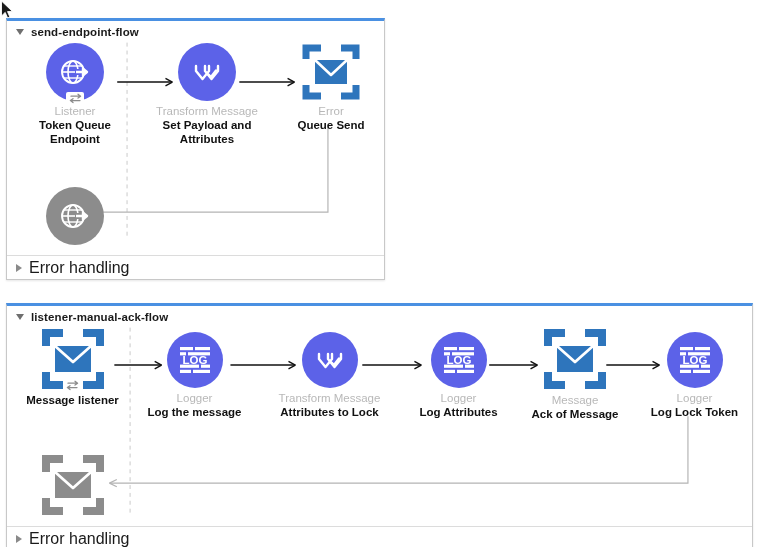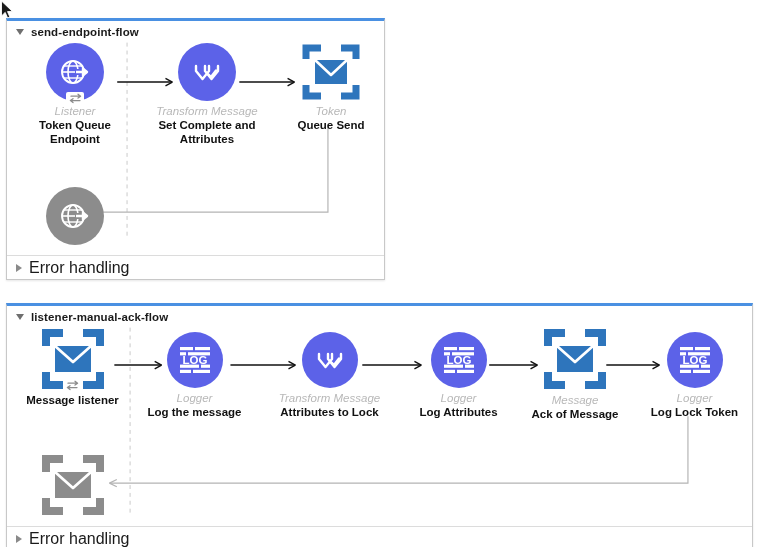--- a/index.html
+++ b/index.html
@@ -58,21 +58,20 @@
   }
   .footer-label{font-size:16px;color:#1a1a1a;}
 
   
   .node{position:absolute;text-align:center;}
   .node-icon{position:relative;margin:0 auto;}
   .circle{border-radius:50%;display:flex;align-items:center;justify-content:center;}
   .node-type{
     font-size:11.5px;color:#b8b8b8;line-height:14px;white-space:nowrap;
     margin-top:3px;
-    font-style:italic;
   }
   .node-name{
     font-size:11.5px;color:#111111;font-weight:bold;line-height:14px;
   }
   .badge{
     position:absolute;bottom:-4px;left:50%;transform:translateX(-50%);
     width:18px;height:13px;background:#ffffff;border-radius:2px;
     display:flex;align-items:center;justify-content:center;
   }
 
@@ -141,37 +140,37 @@
         <div class="circle" style="width:58px;height:58px;background:#5c62e8;">
           <svg width="32" height="32" viewBox="0 0 32 32">
             <path d="M5,10 L5,15 L11.5,23 L18,15 L18,10" fill="none" stroke="#ffffff" stroke-width="2.4" stroke-linejoin="round" stroke-linecap="round"></path>
             <path d="M14,10 L14,15 L20.5,23 L27,15 L27,10" fill="none" stroke="#ffffff" stroke-width="2.4" stroke-linejoin="round" stroke-linecap="round"></path>
             <path d="M17.5,18.5 L20,21 L25,14.5" fill="none" stroke="#ffffff" stroke-width="2.4" stroke-linejoin="round" stroke-linecap="round"></path>
           </svg>
         </div>
       </div>
       <div class="node-type">Transform Message</div>
       <div class="node-name">
-        <div>Set Complete and</div>
+        <div>Set Payload and</div>
         <div>Attributes</div>
       </div>
     </div>
 
     <div class="node" style="left:269px;top:22px;width:110px;">
       <div class="node-icon" style="width:58px;height:58px;">
         <svg width="58" height="58" viewBox="0 0 58 58">
           <path d="M4,16 L4,5 L19,5" fill="none" stroke="#2e75bc" stroke-width="7"></path>
           <path d="M39,5 L54,5 L54,16" fill="none" stroke="#2e75bc" stroke-width="7"></path>
           <path d="M4,42 L4,53 L19,53" fill="none" stroke="#2e75bc" stroke-width="7"></path>
           <path d="M39,53 L54,53 L54,42" fill="none" stroke="#2e75bc" stroke-width="7"></path>
           <rect x="13" y="17" width="32" height="24" fill="#2e75bc"></rect>
           <path d="M13,17 L29,32 L45,17" fill="none" stroke="#ffffff" stroke-width="2.6" stroke-linejoin="round"></path>
         </svg>
       </div>
-      <div class="node-type">Token</div>
+      <div class="node-type">Error</div>
       <div class="node-name">
         <div>Queue Send</div>
       </div>
     </div>
 
     <div class="node" style="left:13px;top:166px;width:110px;">
       <div class="node-icon" style="width:58px;height:58px;">
         <div class="circle" style="width:58px;height:58px;background:#8c8c8c;">
           <svg width="34" height="34" viewBox="0 0 34 34">
             <circle cx="15" cy="17" r="11" fill="none" stroke="#ffffff" stroke-width="1.9"></circle>

